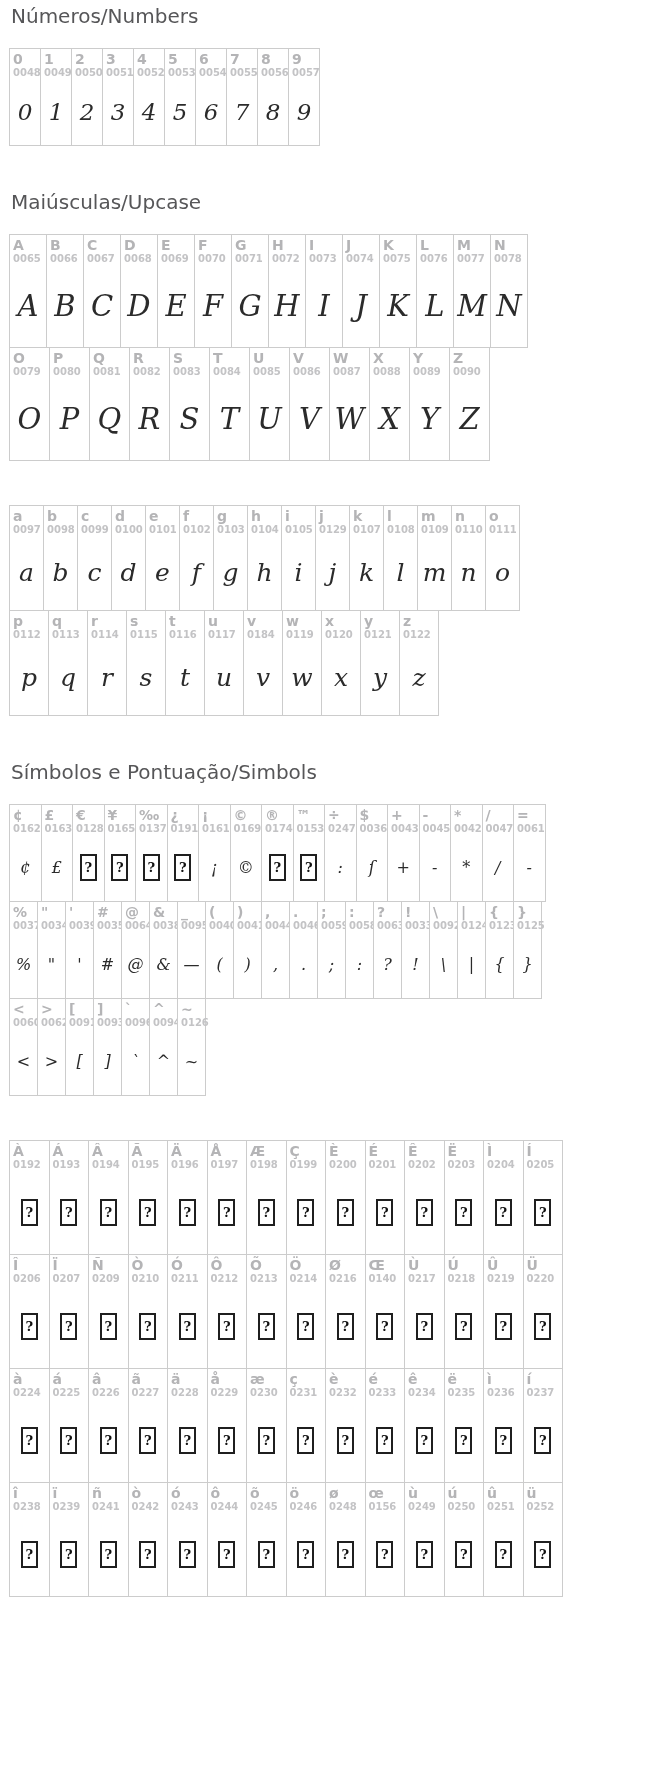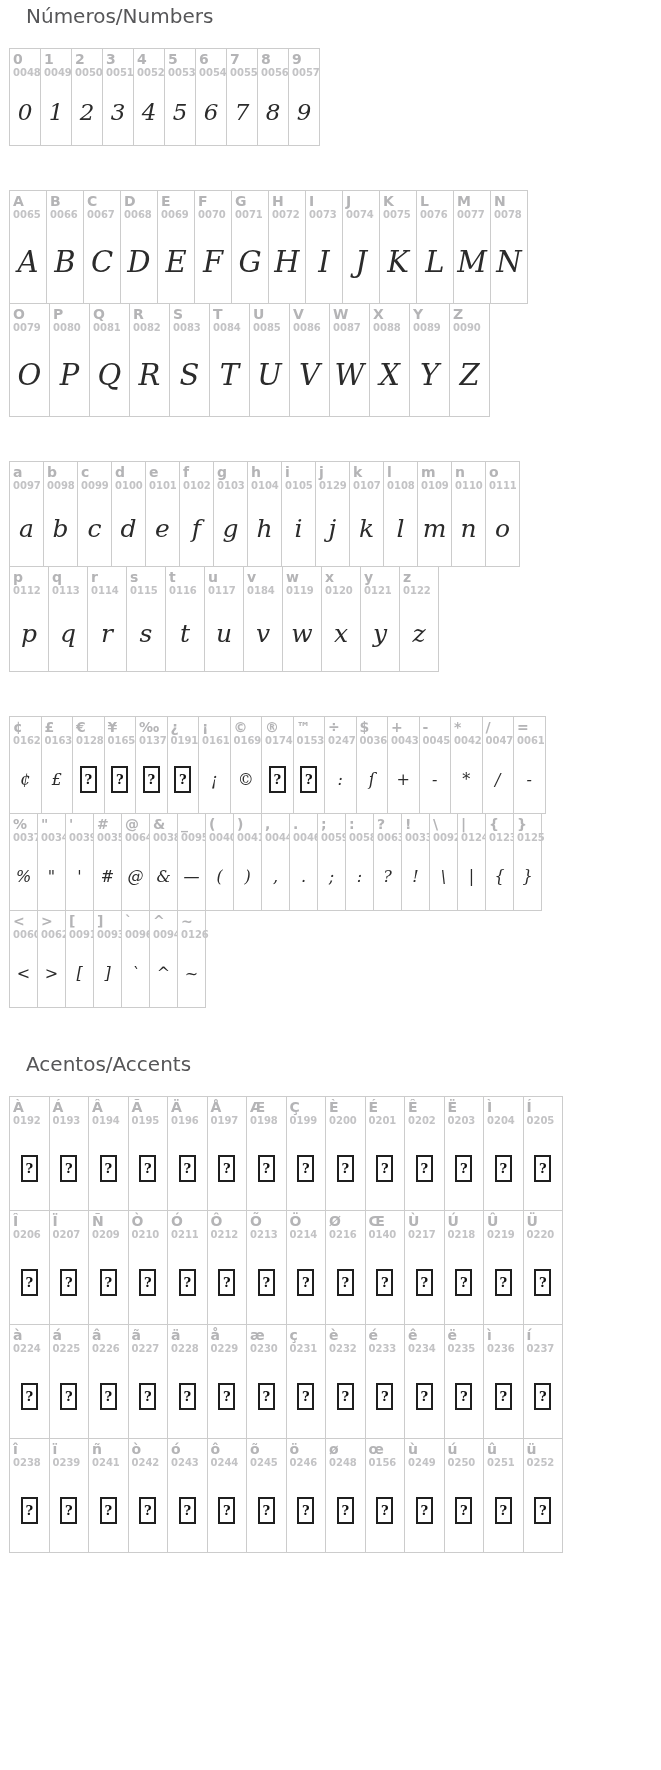--- a/index.html
+++ b/index.html
@@ -8,21 +8,21 @@
     font-family:"Liberation Sans", sans-serif;
     padding-top:4px;
     box-sizing:border-box;
   }
   .section{margin-bottom:44px;}
   .section-title{
     font-family:"DejaVu Sans", sans-serif;
     font-weight:400;
     font-size:20px;
     color:#565658;
-    margin:0 0 20px 26px;
+    margin:0 0 20px 11px;
     letter-spacing:0;
   }
   .table{margin-left:9px;}
   .row{display:flex;}
   .row + .row{margin-top:-1px;}
   .cell{
     border:1px solid #cccccc;
     box-sizing:border-box;
     background:#ffffff;
     display:flex;
@@ -180,20 +180,21 @@
     </div>
     <div class="glyph-area">
               <span class="glyph">9</span>
             </div>
   </div>
 </div>
 </div>
   </section>
 
   <section class="section sec-1">
+    <h2 class="section-title">Maiúsculas/Upcase</h2>
     <div class="table">
   <div class="row row-0">
   <div class="cell">
     <div class="cell-head">
       <div class="char-label">A</div>
       <div class="char-code">0065</div>
     </div>
     <div class="glyph-area">
               <span class="glyph">A</span>
             </div>
@@ -716,20 +717,21 @@
     </div>
     <div class="glyph-area">
               <span class="glyph">z</span>
             </div>
   </div>
 </div>
 </div>
   </section>
 
   <section class="section sec-3">
+    <h2 class="section-title">Símbolos e Pontuação/Simbols</h2>
     <div class="table">
   <div class="row row-0">
   <div class="cell">
     <div class="cell-head">
       <div class="char-label">¢</div>
       <div class="char-code">0162</div>
     </div>
     <div class="glyph-area">
               <span class="glyph">¢</span>
             </div>
@@ -1156,21 +1158,20 @@
     </div>
     <div class="glyph-area">
               <span class="glyph">~</span>
             </div>
   </div>
 </div>
 </div>
   </section>
 
   <section class="section sec-4">
-    <h2 class="section-title">Acentos/Accents</h2>
     <div class="table">
   <div class="row row-0">
   <div class="cell">
     <div class="cell-head">
       <div class="char-label">À</div>
       <div class="char-code">0192</div>
     </div>
     <div class="glyph-area">
               <span class="notdef">?</span>
             </div>

